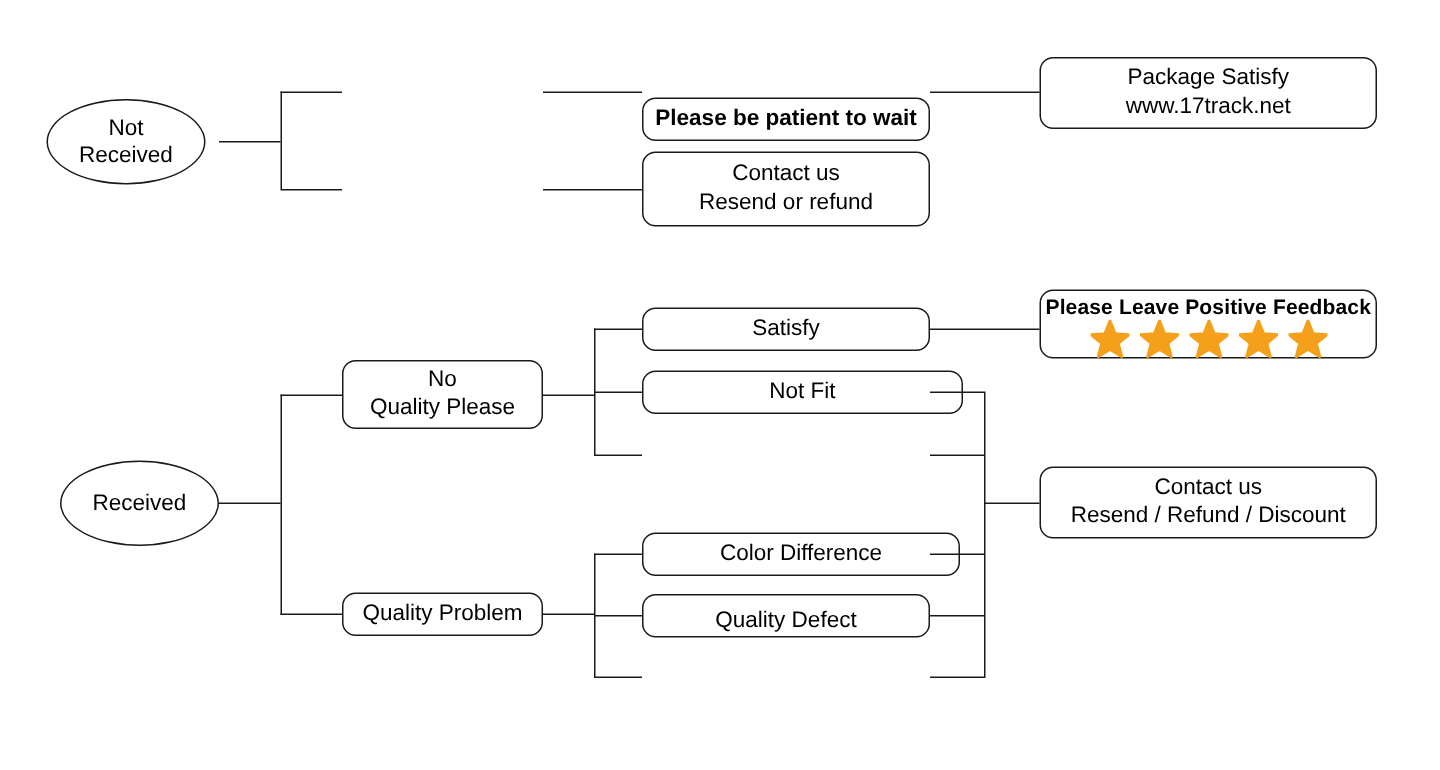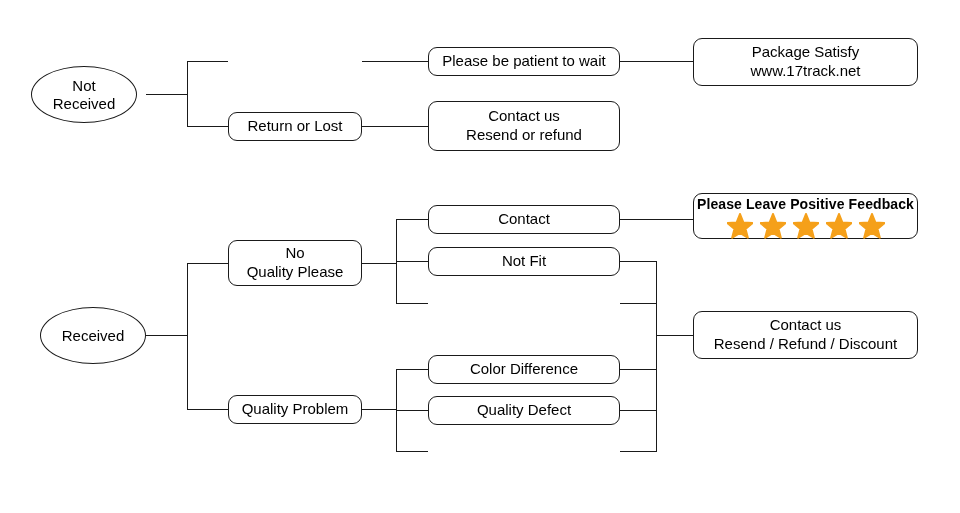--- a/index.html
+++ b/index.html
@@ -100,28 +100,25 @@
   <div class="ellipse fs15" style="left:31px; top:66px; width:106px; height:57px;">
     <span class="inner">Not
 Received</span>
   </div>
 
   <div class="line h" style="left:146px; top:94px; width:41px;"></div>
   <div class="line v" style="left:187px; top:61px; height:65px;"></div>
   <div class="line h" style="left:187px; top:61px; width:41px;"></div>
   <div class="line h" style="left:187px; top:126px; width:41px;"></div>
 
-  <div class="box fs15" style="left:228px; top:112px; width:134px; height:29px;">
-    <span class="inner">Return or Lost</span>
-  </div>
 
   <div class="line h" style="left:362px; top:61px; width:66px;"></div>
   <div class="line h" style="left:362px; top:126px; width:66px;"></div>
 
-  <div class="box fs15" style="left:428px; top:47px; width:192px; height:29px;">
+  <div class="box fs15" style="left:428px; top:65px; width:192px; height:29px;font-weight:bold;">
     <span class="inner">Please be patient to wait</span>
   </div>
   <div class="box fs15" style="left:428px; top:101px; width:192px; height:50px;">
     <span class="inner">Contact us
 Resend or refund</span>
   </div>
 
   <div class="line h" style="left:620px; top:61px; width:73px;"></div>
 
   <div class="box fs15" style="left:693px; top:38px; width:225px; height:48px;">
@@ -146,36 +143,36 @@
     <span class="inner">Quality Problem</span>
   </div>
 
   <div class="line h" style="left:362px; top:263px; width:34px;"></div>
   <div class="line v" style="left:396px; top:219px; height:85px;"></div>
   <div class="line h" style="left:396px; top:219px; width:32px;"></div>
   <div class="line h" style="left:396px; top:261px; width:32px;"></div>
   <div class="line h" style="left:396px; top:303px; width:32px;"></div>
 
   <div class="box fs15" style="left:428px; top:205px; width:192px; height:29px;">
-    <span class="inner">Contact</span>
-  </div>
-  <div class="box fs15" style="left:428px; top:247px; width:192px; height:29px;">
+    <span class="inner">Satisfy</span>
+  </div>
+  <div class="box fs15" style="left:428px; top:247px; width:214px; height:29px;">
     <span class="inner">Not Fit</span>
   </div>
 
   <div class="line h" style="left:362px; top:409px; width:34px;"></div>
   <div class="line v" style="left:396px; top:369px; height:83px;"></div>
   <div class="line h" style="left:396px; top:369px; width:32px;"></div>
   <div class="line h" style="left:396px; top:410px; width:32px;"></div>
   <div class="line h" style="left:396px; top:451px; width:32px;"></div>
 
-  <div class="box fs15" style="left:428px; top:355px; width:192px; height:29px;">
+  <div class="box fs15" style="left:428px; top:355px; width:212px; height:29px;">
     <span class="inner">Color Difference</span>
   </div>
-  <div class="box fs15" style="left:428px; top:396px; width:192px; height:29px;">
+  <div class="box fs15" style="left:428px; top:396px; width:192px; height:29px;align-items:flex-end;">
     <span class="inner">Quality Defect</span>
   </div>
 
   <div class="line h" style="left:620px; top:219px; width:73px;"></div>
 
   <div class="feedback" style="left:693px; top:193px; width:225px; height:46px;">
     <div class="feedback-label">Please Leave Positive Feedback</div>
     <div class="stars" id="stars-row">
         <svg class="star" viewBox="0 0 100 96">
           <path d="M50 2 L63 35 L98 37 L71 59 L80 93 L50 74 L20 93 L29 59 L2 37 L37 35 Z" fill="#F5A01A" stroke="#F5A01A" stroke-width="8" stroke-linejoin="round"></path>

